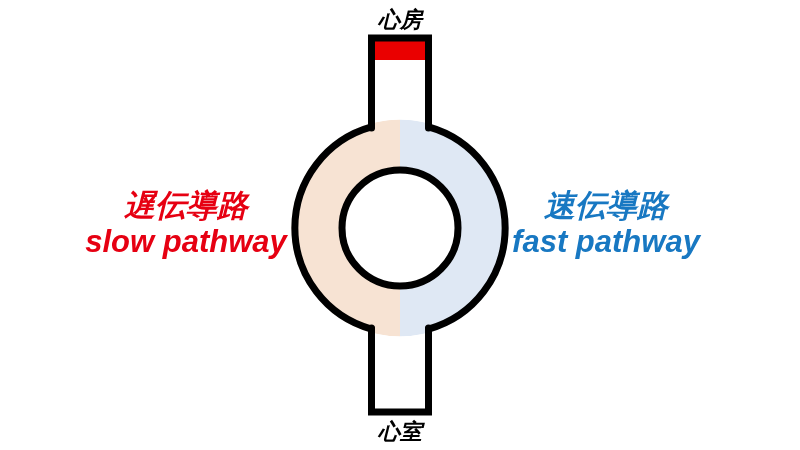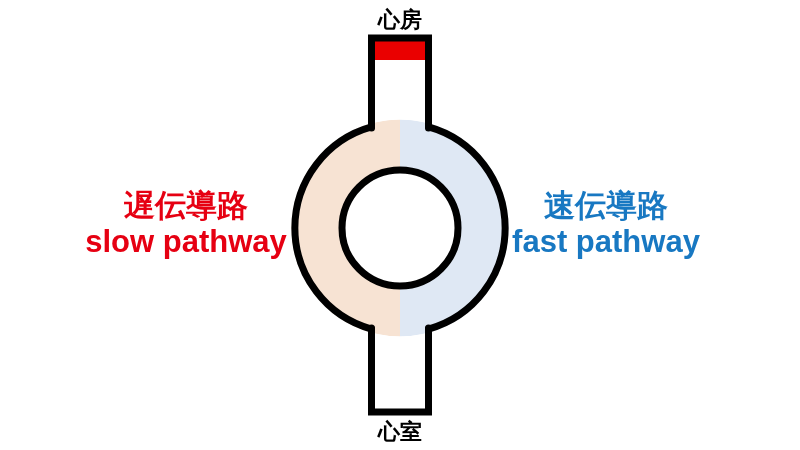--- a/index.html
+++ b/index.html
@@ -6,20 +6,21 @@
     margin: 0;
     padding: 0;
     background: #ffffff;
   }
   .stage {
     position: relative;
     width: 800px;
     height: 450px;
     background: #a16207;
     overflow: hidden;
+    font-style: italic;
   }
   svg text {
     font-family: "Liberation Sans", "DejaVu Sans", sans-serif;
     font-weight: 700;
   }
   .stroke {
     fill: none;
     stroke: #000000;
     stroke-width: 7;
     stroke-linecap: round;

